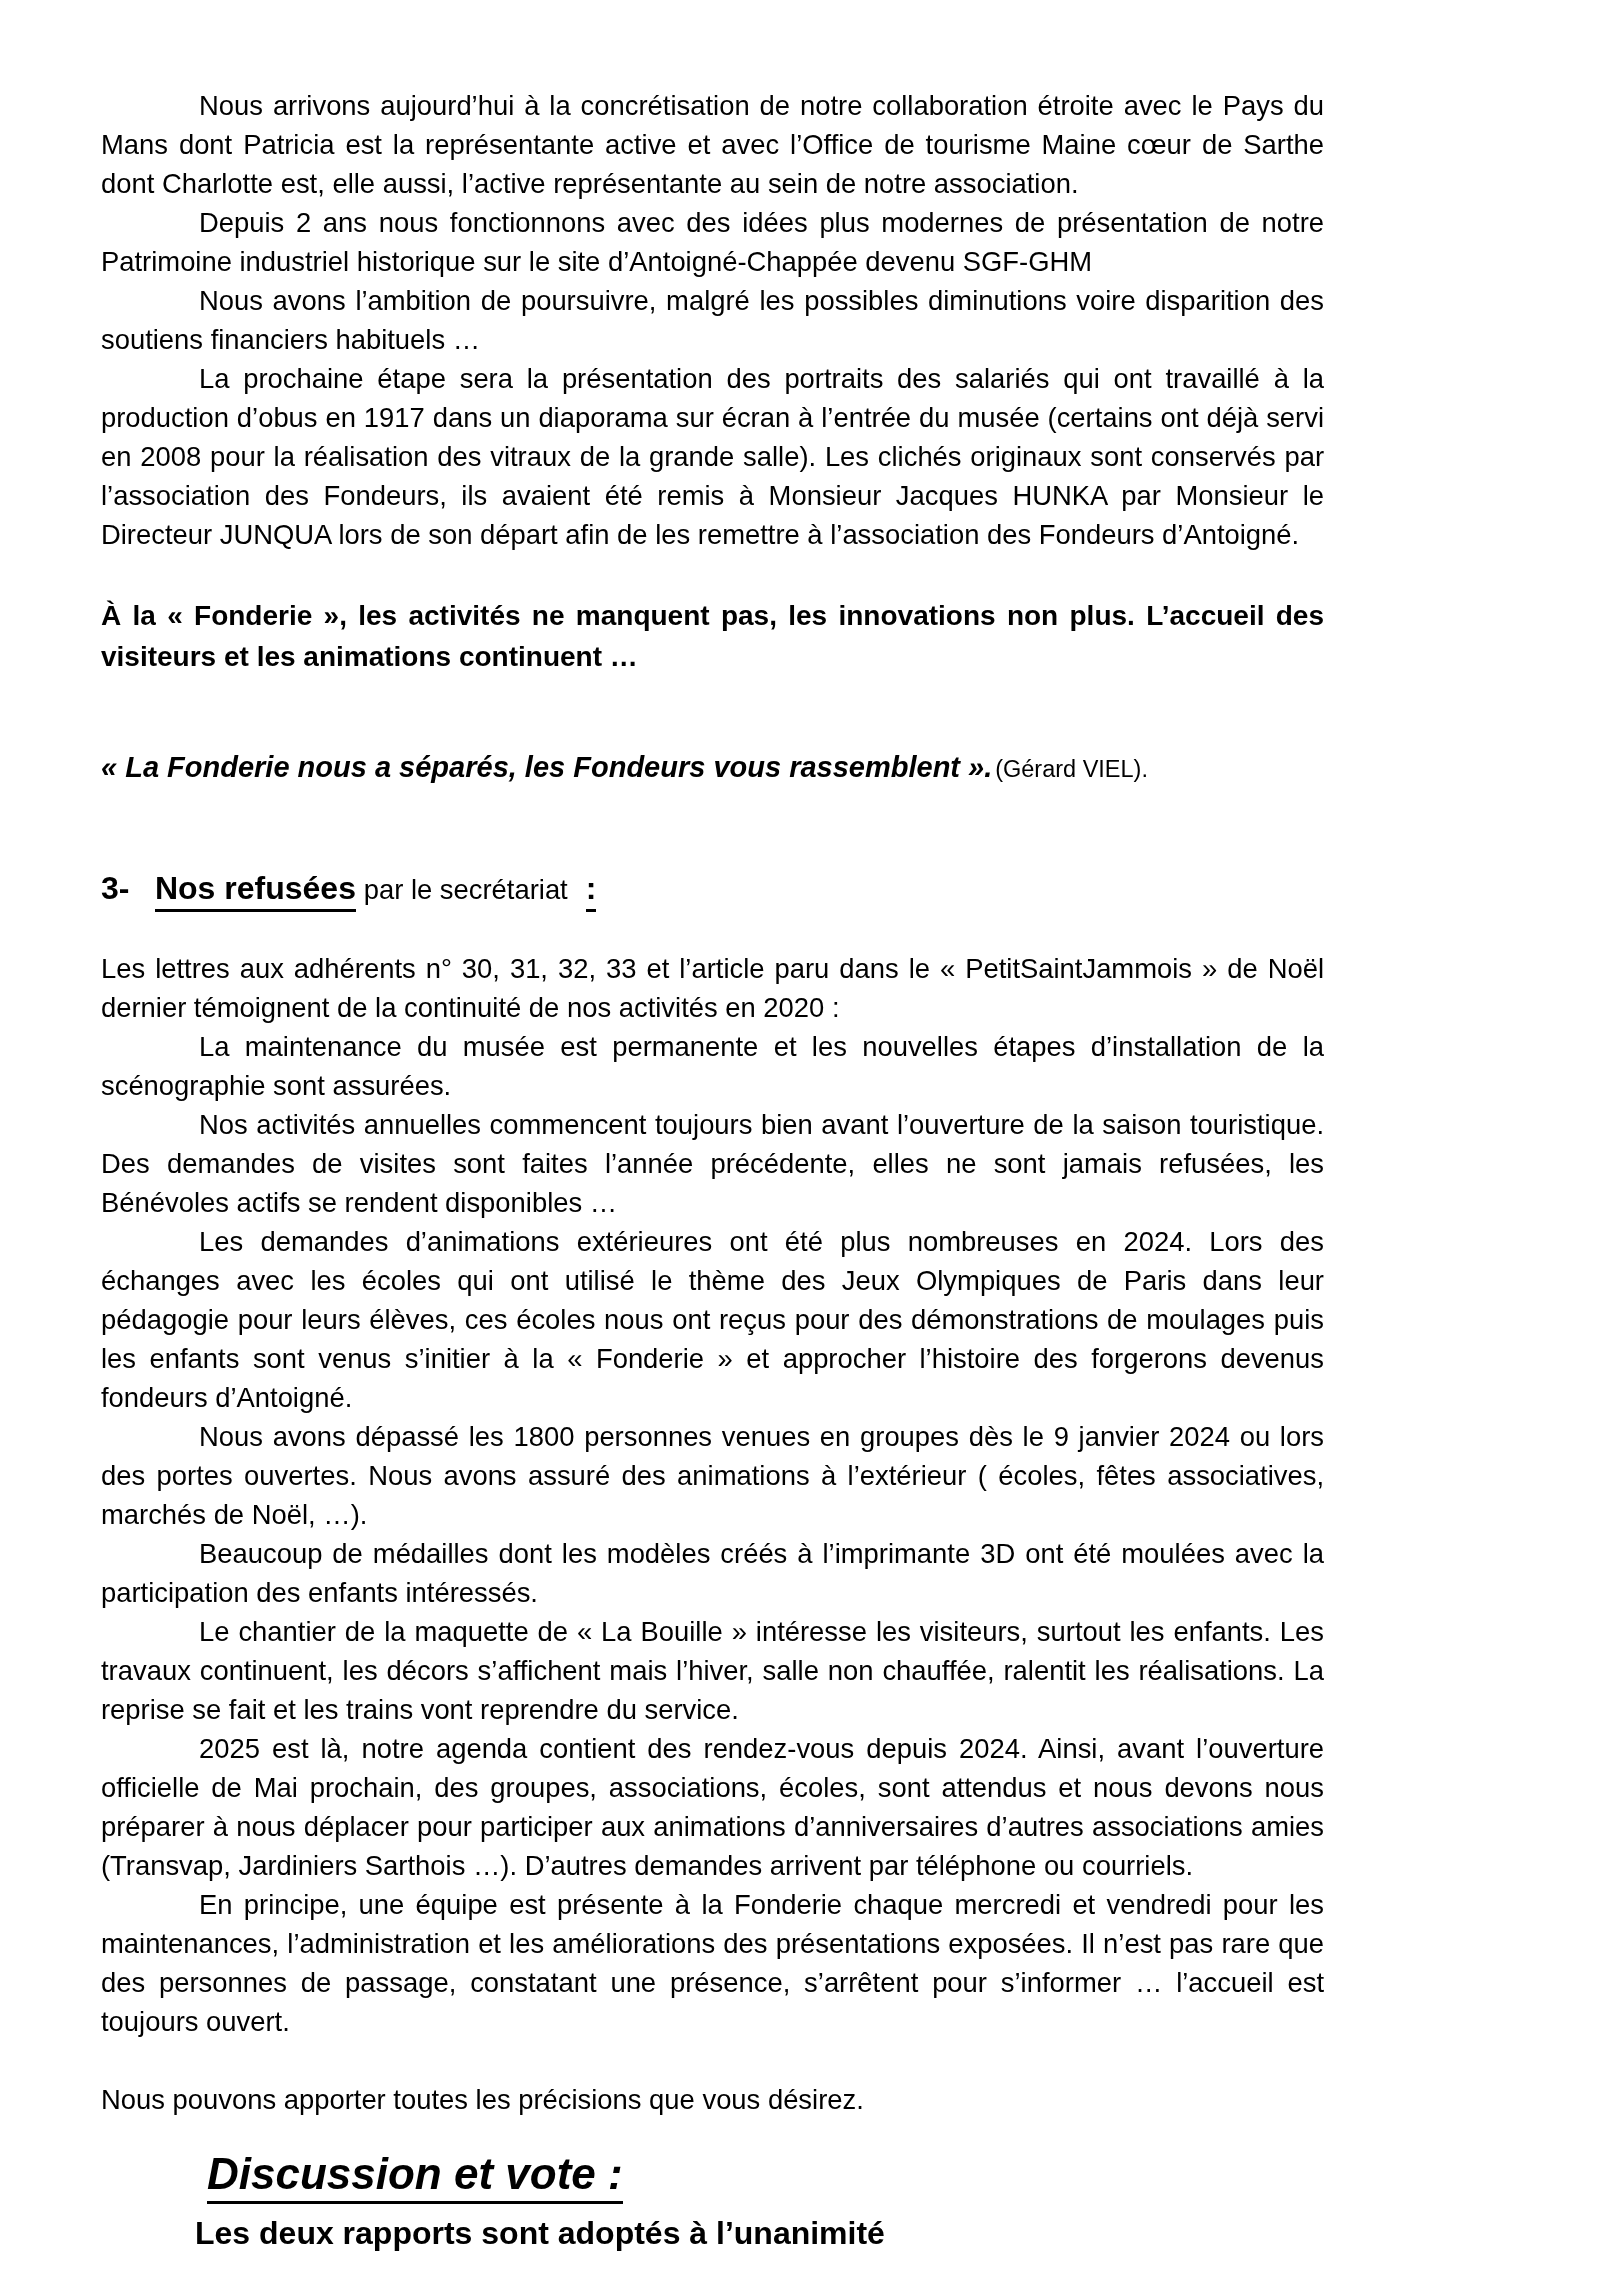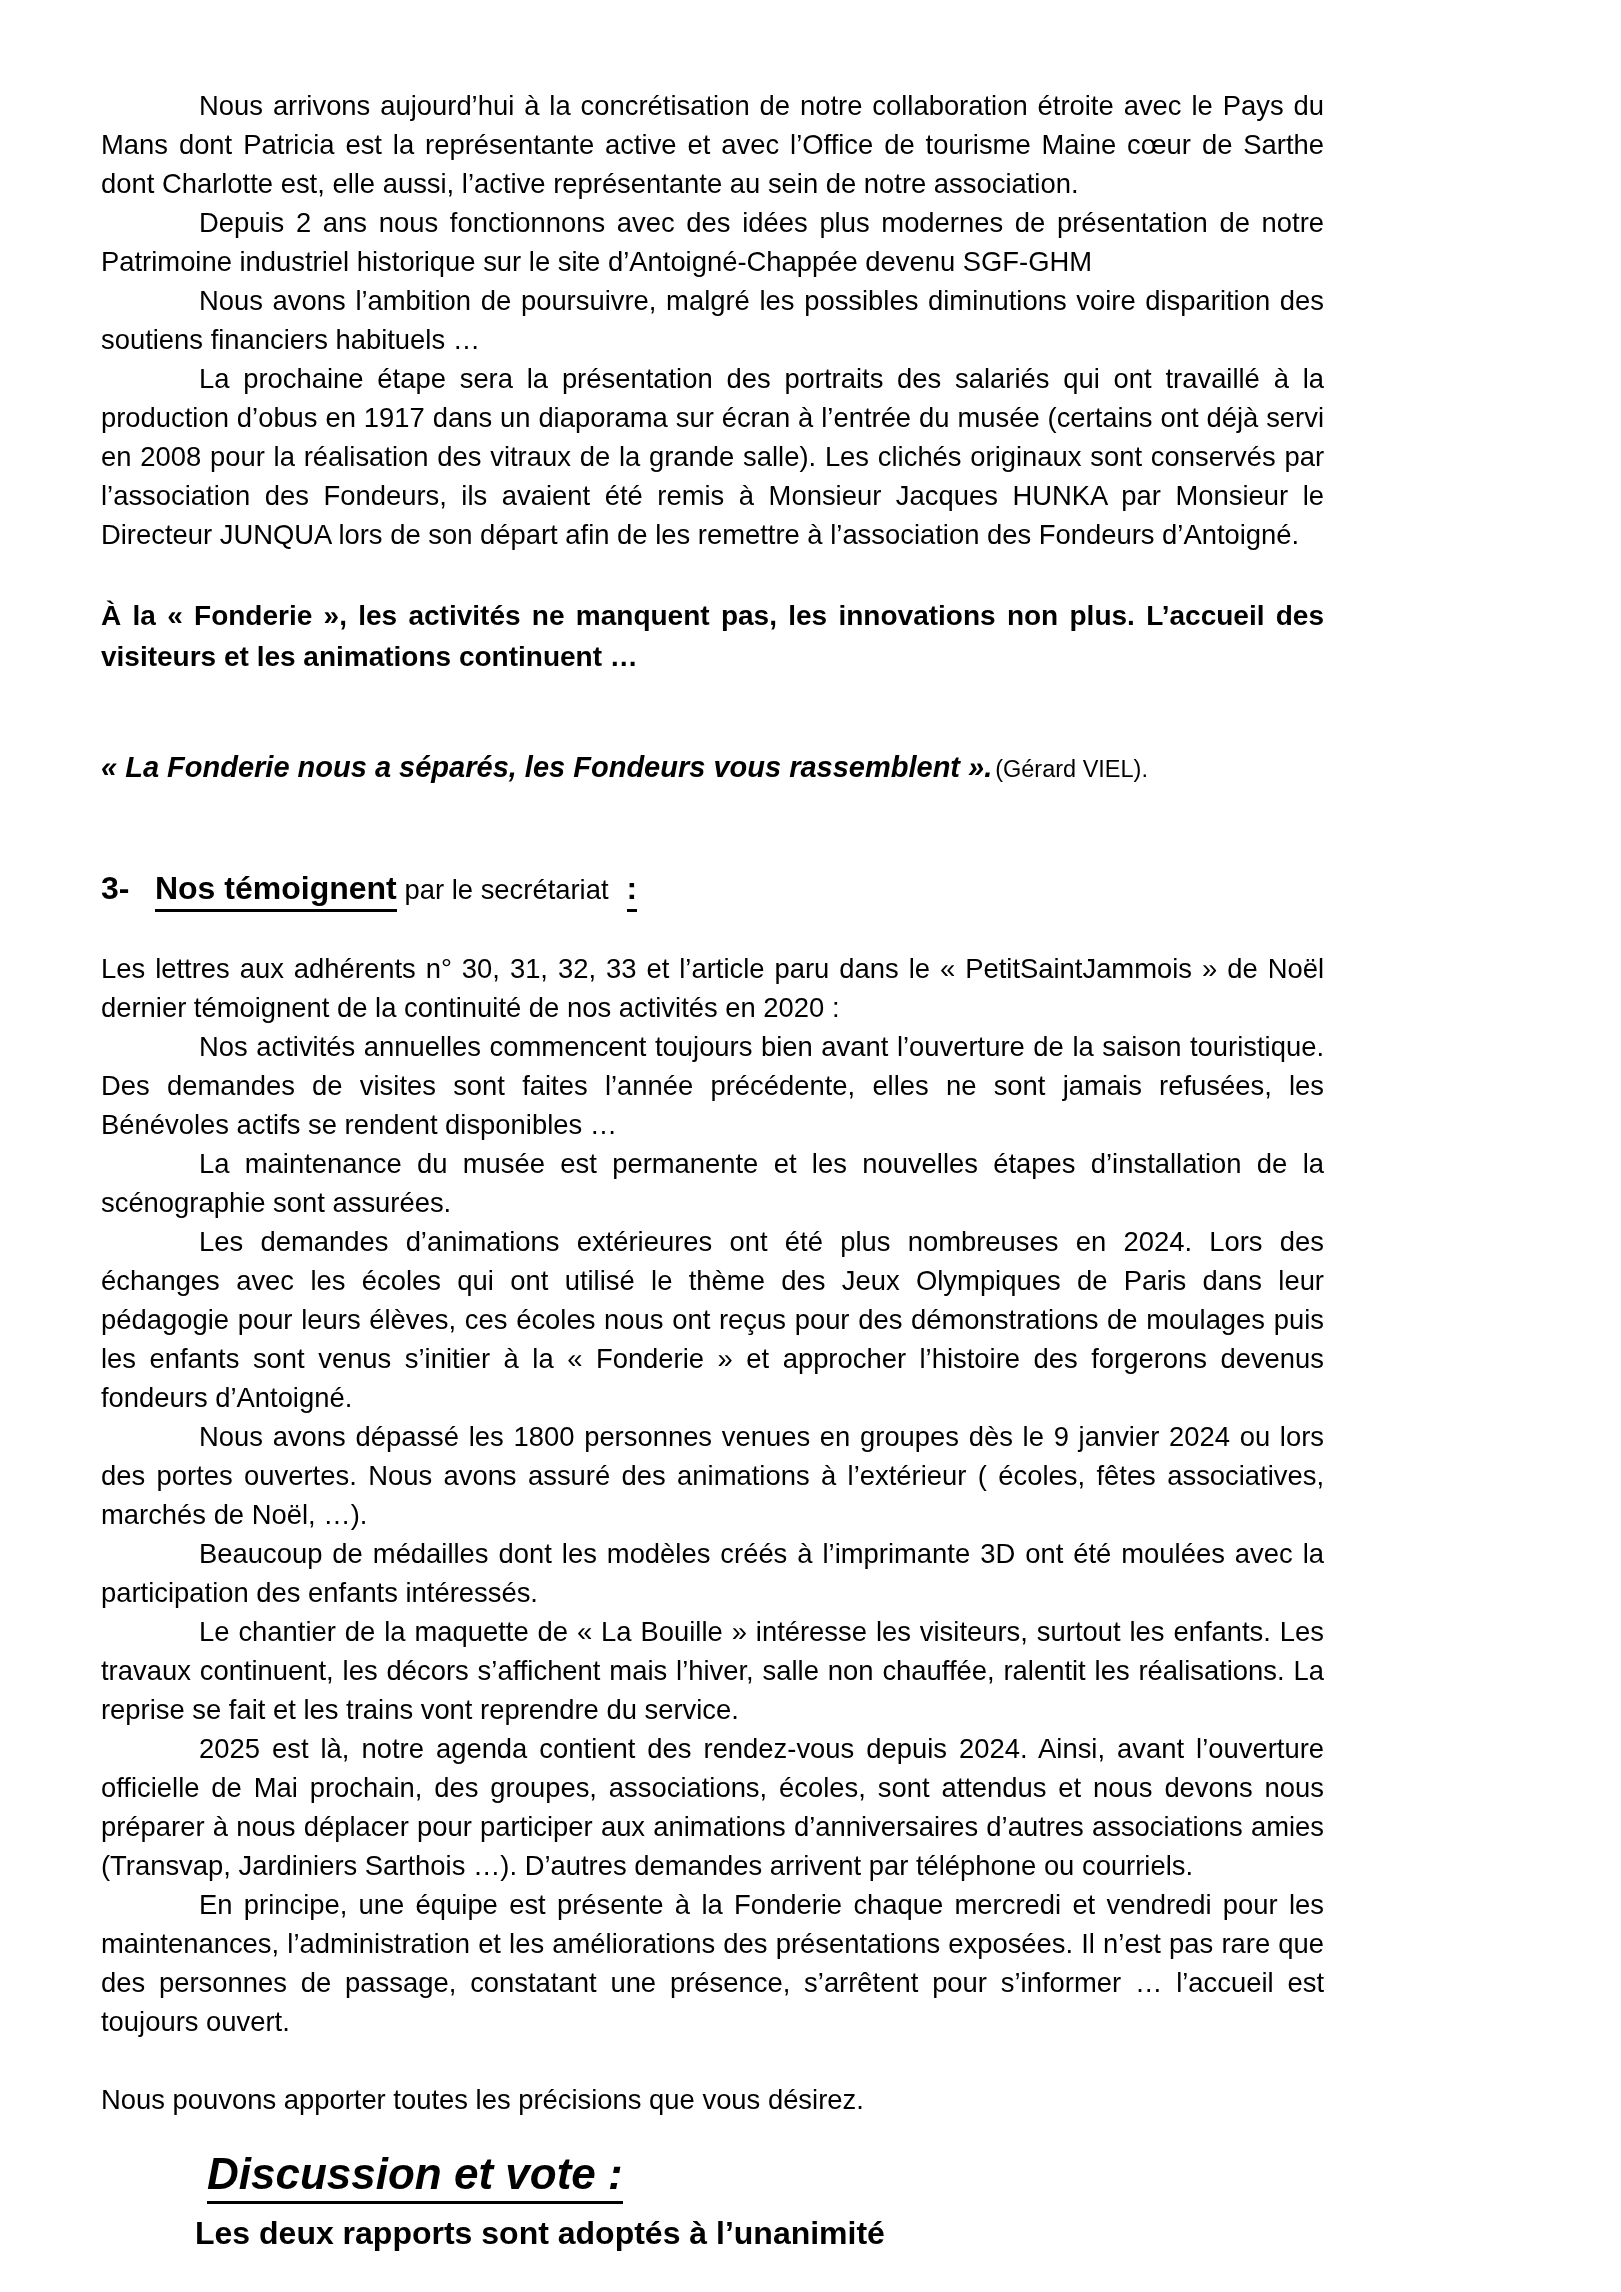--- a/index.html
+++ b/index.html
@@ -98,27 +98,27 @@
     <p class="indent">La prochaine étape sera la présentation des portraits des salariés qui ont travaillé à la production d’obus en 1917 dans un diaporama sur écran à l’entrée du musée (certains ont déjà servi en 2008 pour la réalisation des vitraux de la grande salle). Les clichés originaux sont conservés par l’association des Fondeurs, ils avaient été remis à Monsieur Jacques HUNKA par Monsieur le Directeur JUNQUA lors de son départ afin de les remettre à l’association des Fondeurs d’Antoigné.</p>
   </div>
 
   <div class="highlight">À la « Fonderie », les activités ne manquent pas, les innovations non plus. L’accueil des visiteurs et les animations continuent …</div>
 
   <div class="quote">
     <span class="quote-text">« La Fonderie nous a séparés, les Fondeurs vous rassemblent ».</span><span class="quote-attrib">(Gérard VIEL).</span>
   </div>
 
   <div class="section-heading">
-    <span class="num">3-</span><span class="underline-thick">Nos témoignent</span><span class="subtitle">par le secrétariat</span><span class="underline-thick">:</span>
+    <span class="num">3-</span><span class="underline-thick">Nos refusées</span><span class="subtitle">par le secrétariat</span><span class="underline-thick">:</span>
   </div>
 
   <div class="body-text section-body">
     <p>Les lettres aux adhérents n° 30, 31, 32, 33  et l’article paru dans le « PetitSaintJammois » de Noël dernier témoignent de la continuité de nos activités en 2020 :</p>
+    <p class="indent">La maintenance du musée est permanente et les nouvelles étapes d’installation de la scénographie sont assurées.</p>
     <p class="indent">Nos activités annuelles commencent toujours bien avant l’ouverture de la saison touristique. Des demandes de visites sont faites l’année précédente, elles ne sont jamais refusées, les Bénévoles actifs se rendent disponibles …</p>
-    <p class="indent">La maintenance du musée est permanente et les nouvelles étapes d’installation de la scénographie sont assurées.</p>
     <p class="indent">Les demandes d’animations extérieures ont été plus nombreuses en 2024. Lors des échanges avec les écoles qui ont utilisé le thème des Jeux Olympiques de Paris dans leur pédagogie pour leurs élèves, ces écoles nous ont reçus pour des démonstrations de moulages puis les enfants sont venus s’initier à la « Fonderie » et approcher l’histoire des forgerons devenus fondeurs d’Antoigné.</p>
     <p class="indent">Nous avons dépassé les 1800 personnes venues en groupes dès le 9 janvier 2024 ou lors des portes ouvertes. Nous avons assuré des animations à l’extérieur ( écoles, fêtes associatives, marchés de Noël, …).</p>
     <p class="indent">Beaucoup de médailles dont les modèles créés à l’imprimante 3D ont été moulées avec la participation des enfants intéressés.</p>
     <p class="indent">Le chantier de la maquette de « La Bouille » intéresse les visiteurs, surtout les enfants. Les travaux continuent, les décors s’affichent mais l’hiver, salle non chauffée, ralentit les réalisations. La reprise se fait et les trains vont reprendre du service.</p>
     <p class="indent">2025 est là, notre agenda contient des rendez-vous depuis 2024. Ainsi, avant l’ouverture officielle de Mai prochain, des groupes, associations, écoles, sont attendus et nous devons nous préparer à nous déplacer pour participer aux animations d’anniversaires d’autres associations amies (Transvap, Jardiniers Sarthois …). D’autres demandes arrivent par téléphone ou courriels.</p>
     <p class="indent">En principe, une équipe est présente à la Fonderie chaque mercredi et vendredi pour les maintenances, l’administration et les améliorations des présentations exposées. Il n’est pas rare que des personnes de passage, constatant une présence, s’arrêtent pour s’informer … l’accueil est toujours ouvert.</p>
   </div>
 
   <div class="body-text closing">
     <p>Nous pouvons apporter toutes les précisions que vous désirez.</p>

